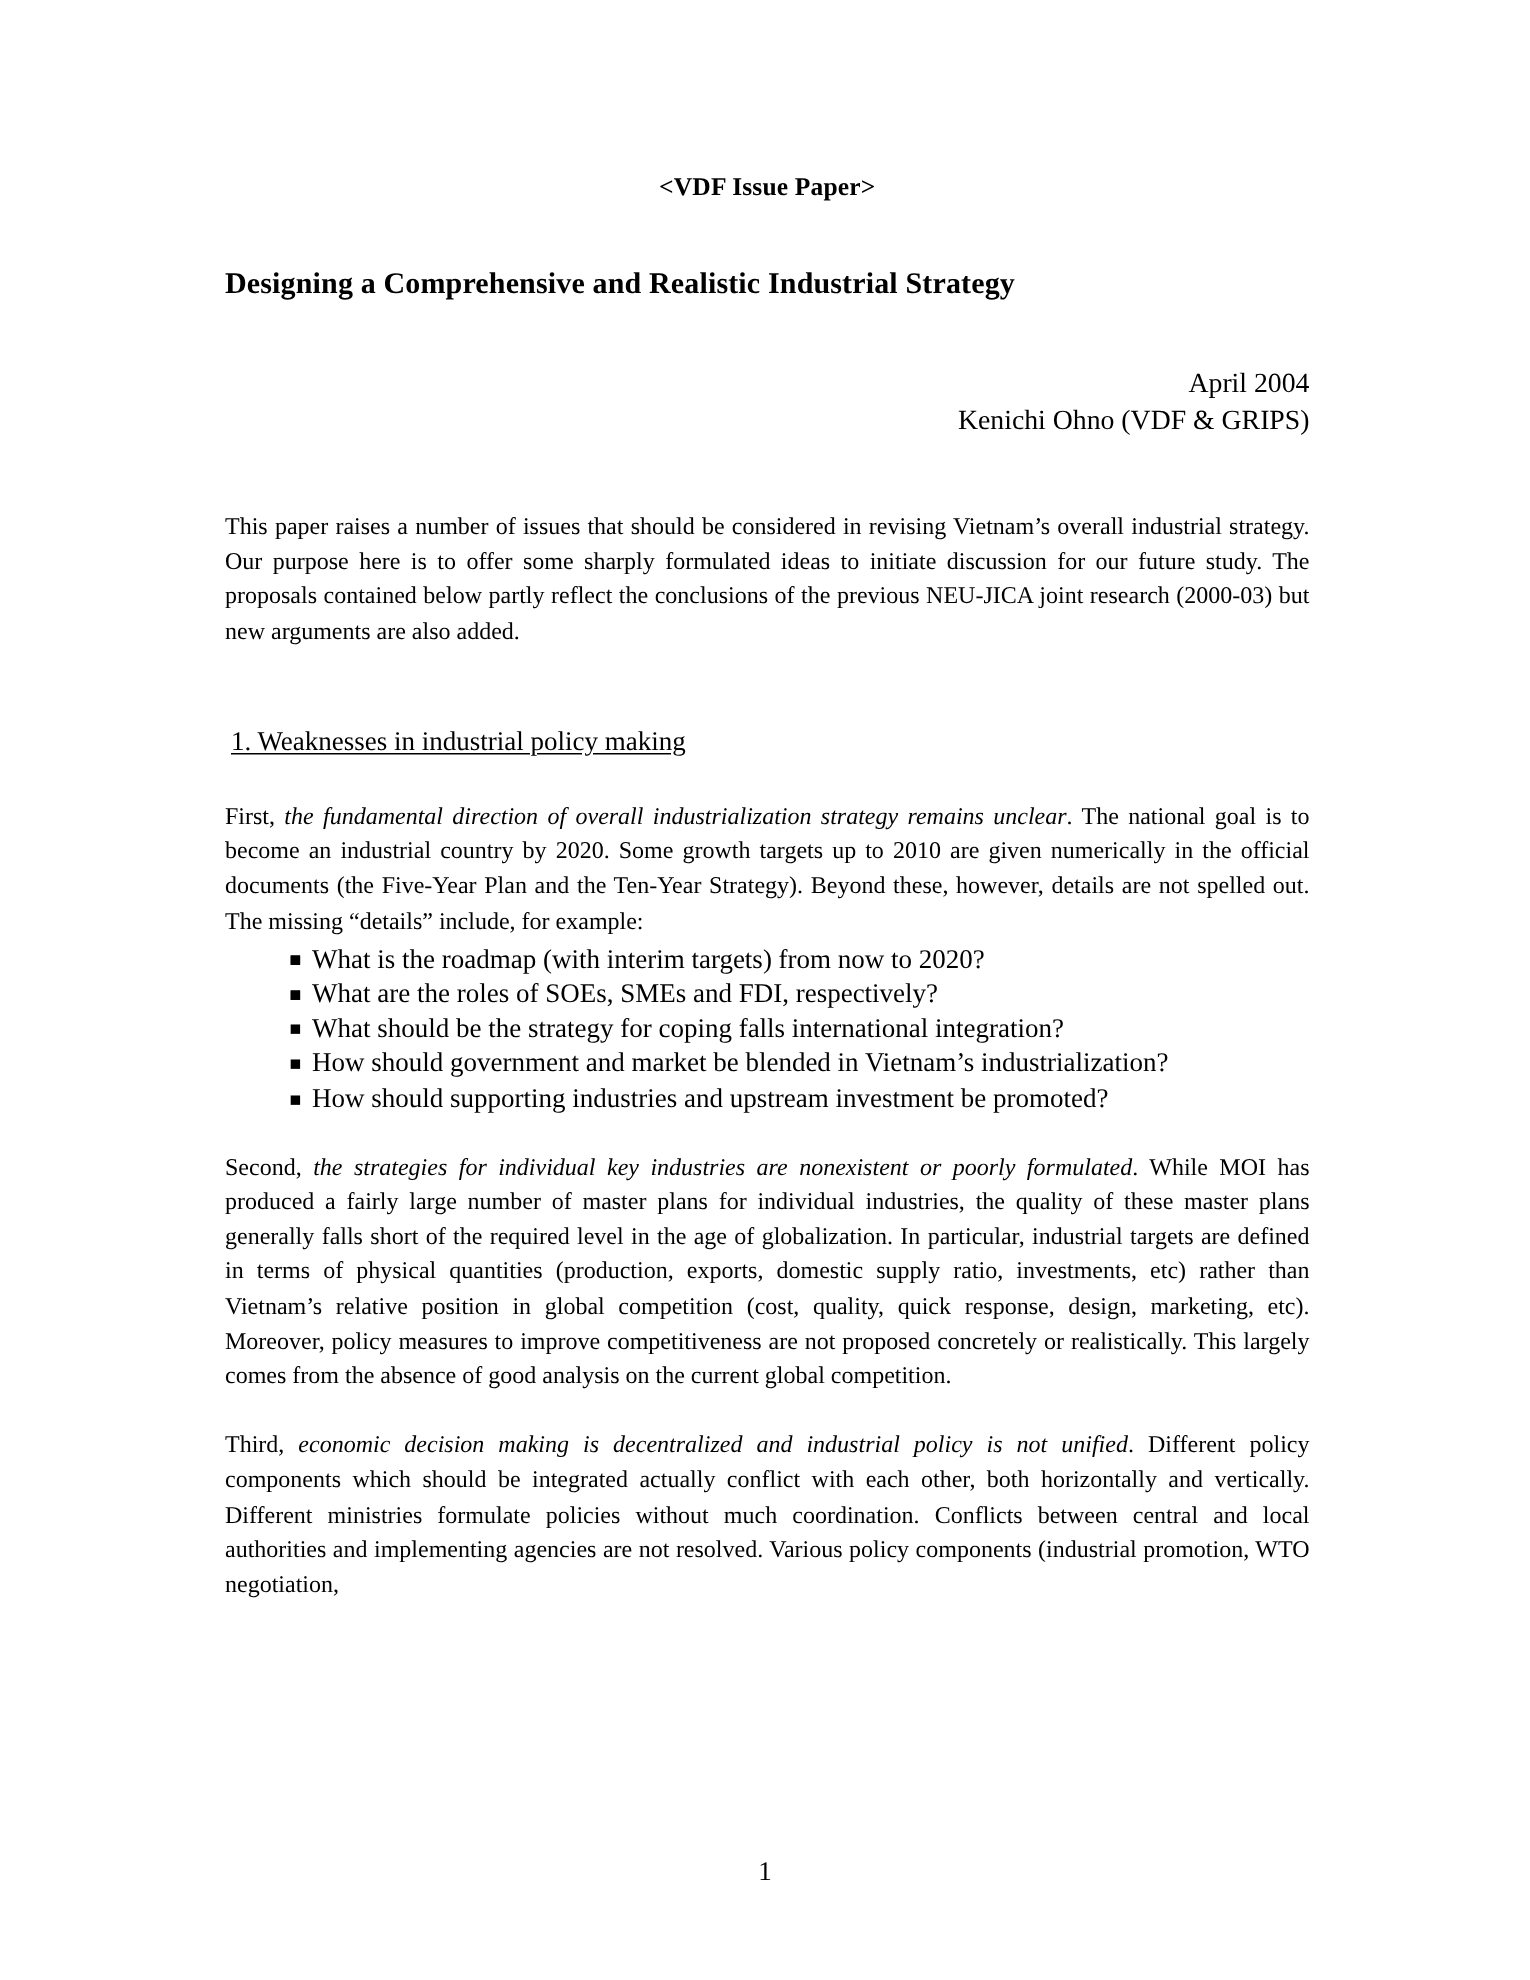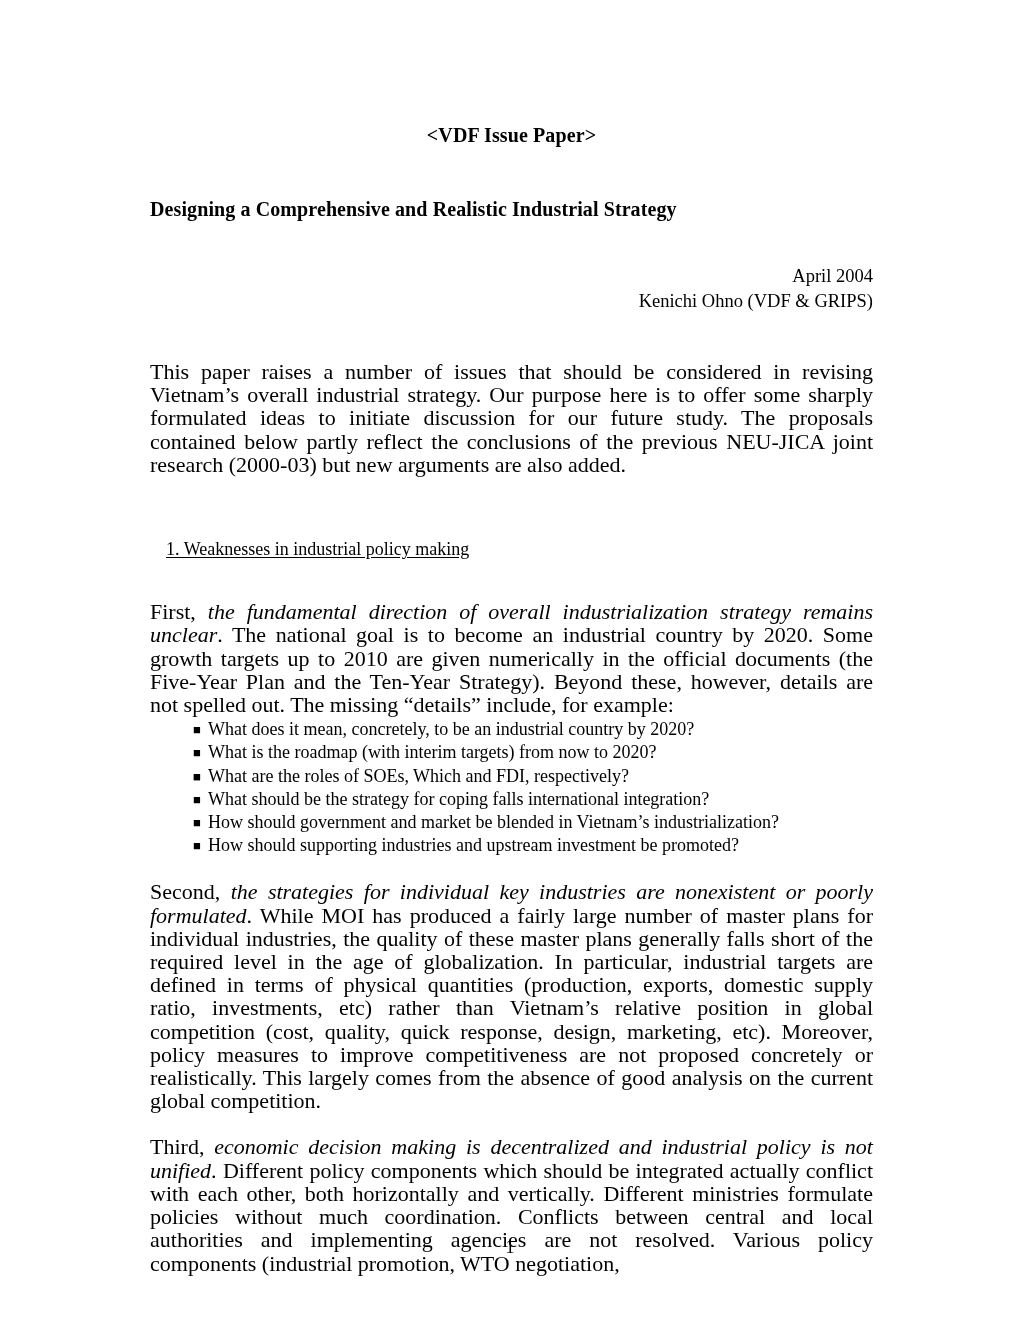--- a/index.html
+++ b/index.html
@@ -24,25 +24,25 @@
   }
 
   .content {
     position: absolute;
     left: 150px;
     top: 110px;
     width: 723px;
   }
 
   .doc-title {
-    font-size: 20px;
+    font-size: 17px;
     font-weight: bold;
     text-align: center;
     line-height: 26px;
-    margin: 12px;
+    margin: 2px;
     letter-spacing: 0.1px;
   }
 
   .doc-subtitle {
     font-size: 20px;
     font-weight: bold;
     line-height: 26px;
     margin: 0;
     padding-top: 36px;
     letter-spacing: 0.1px;
@@ -53,37 +53,37 @@
     font-size: 18.5px;
     line-height: 25px;
     padding-top: 42px;
   }
   .byline-line {
     display: block;
     text-align: right;
   }
 
   p.body-par {
-    font-size: 22px;
+    font-size: 16px;
     line-height: 23.2px;
     text-align: justify;
     text-justify: inter-word;
     margin: 0;
     padding-top: 23px;
     hyphens: none;
   }
 
   p.body-par.first-par {
     padding-top: 46px;
   }
 
   .section-head {
     font-size: 18px;
     line-height: 23.2px;
-    margin: 16px;
+    margin: 4px;
     padding-top: 46px;
     font-weight: normal;
   }
   .section-head span.u {
     text-decoration: underline;
     text-underline-offset: 2px;
   }
 
   ul.bullet-list {
     list-style: none;
@@ -140,24 +140,24 @@
     <p class="section-head">
       <span class="u">1. Weaknesses in industrial policy making</span>
     </p>
 
 
     <p class="body-par">
       <span>First, </span><em class="ital">the fundamental direction of overall industrialization strategy remains unclear</em><span>. The national goal is to become an industrial country by 2020. Some growth targets up to 2010 are given numerically in the official documents (the Five-Year Plan and the Ten-Year Strategy). Beyond these, however, details are not spelled out. The missing “details” include, for example:</span>
     </p>
 
     <ul class="bullet-list">
-      <li><span class="marker">■</span><span>What does it mean, concretely, to be an industrial country by 2020?</span></li>
+      <li><span class="marker">■</span></li>
       <li><span class="marker">■</span><span>What is the roadmap (with interim targets) from now to 2020?</span></li>
       <li><span class="marker">■</span></li>
-      <li><span class="marker">■</span><span>What are the roles of SOEs, Which and FDI, respectively?</span></li>
+      <li><span class="marker">■</span><span>What are the roles of SOEs, SMEs and FDI, respectively?</span></li>
       <li><span class="marker">■</span><span>What should be the strategy for coping falls international integration?</span></li>
       <li><span class="marker">■</span><span>How should government and market be blended in Vietnam’s industrialization?</span></li>
       <li><span class="marker">■</span><span>How should supporting industries and upstream investment be promoted?</span></li>
     </ul>
 
     <p class="body-par">
       <span>Second, </span><em class="ital">the strategies for individual key industries are nonexistent or poorly formulated</em><span>. While MOI has produced a fairly large number of master plans for individual industries, the quality of these master plans generally falls short of the required level in the age of globalization. In particular, industrial targets are defined in terms of physical quantities (production, exports, domestic supply ratio, investments, etc) rather than Vietnam’s relative position in global competition (cost, quality, quick response, design, marketing, etc). Moreover, policy measures to improve competitiveness are not proposed concretely or realistically. This largely comes from the absence of good analysis on the current global competition.</span>
     </p>
 
     <p class="body-par">

